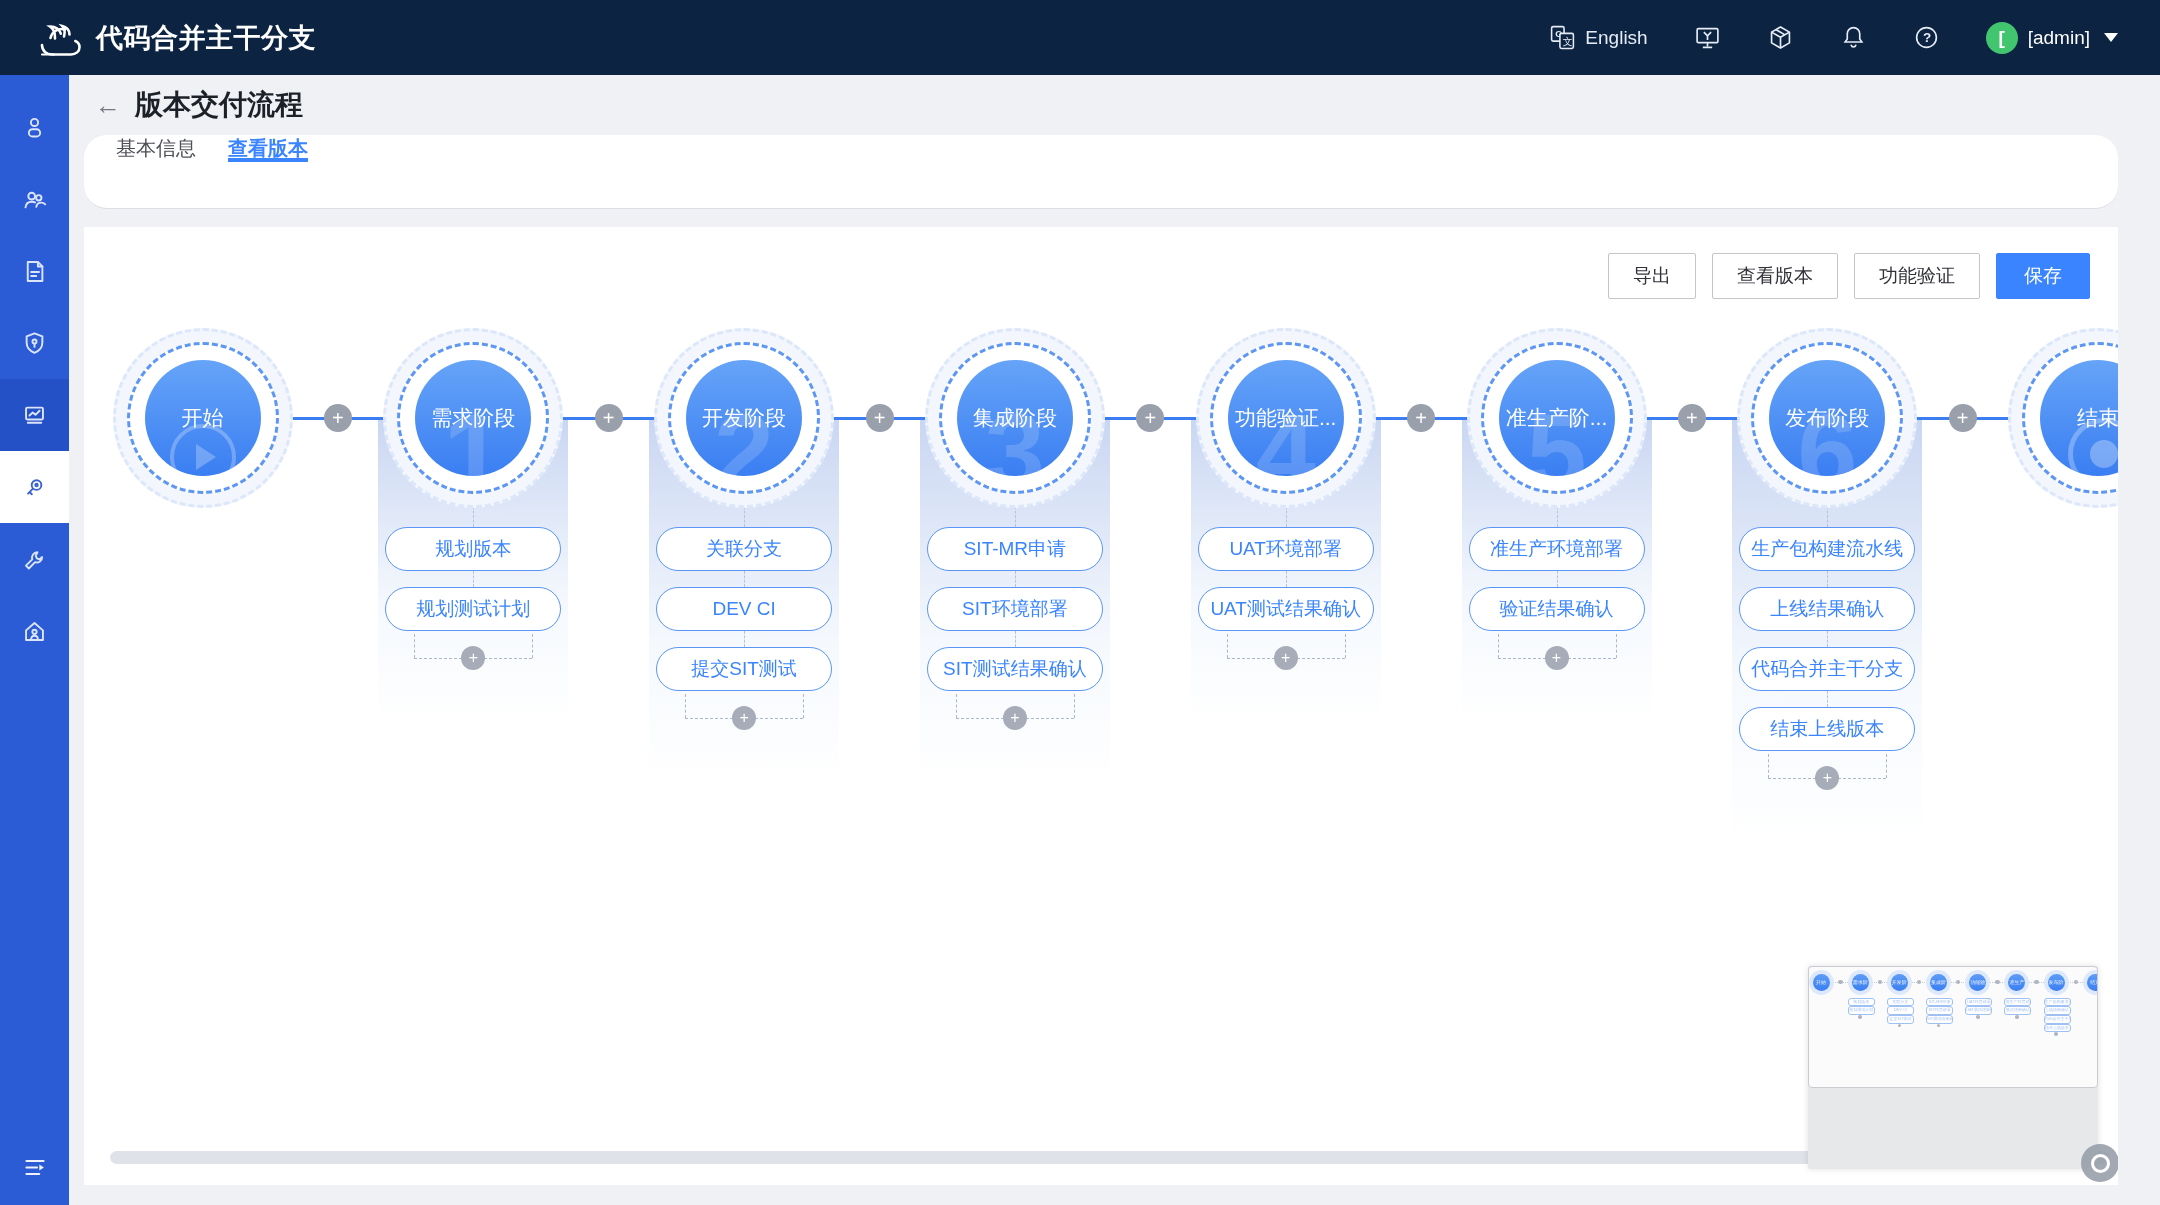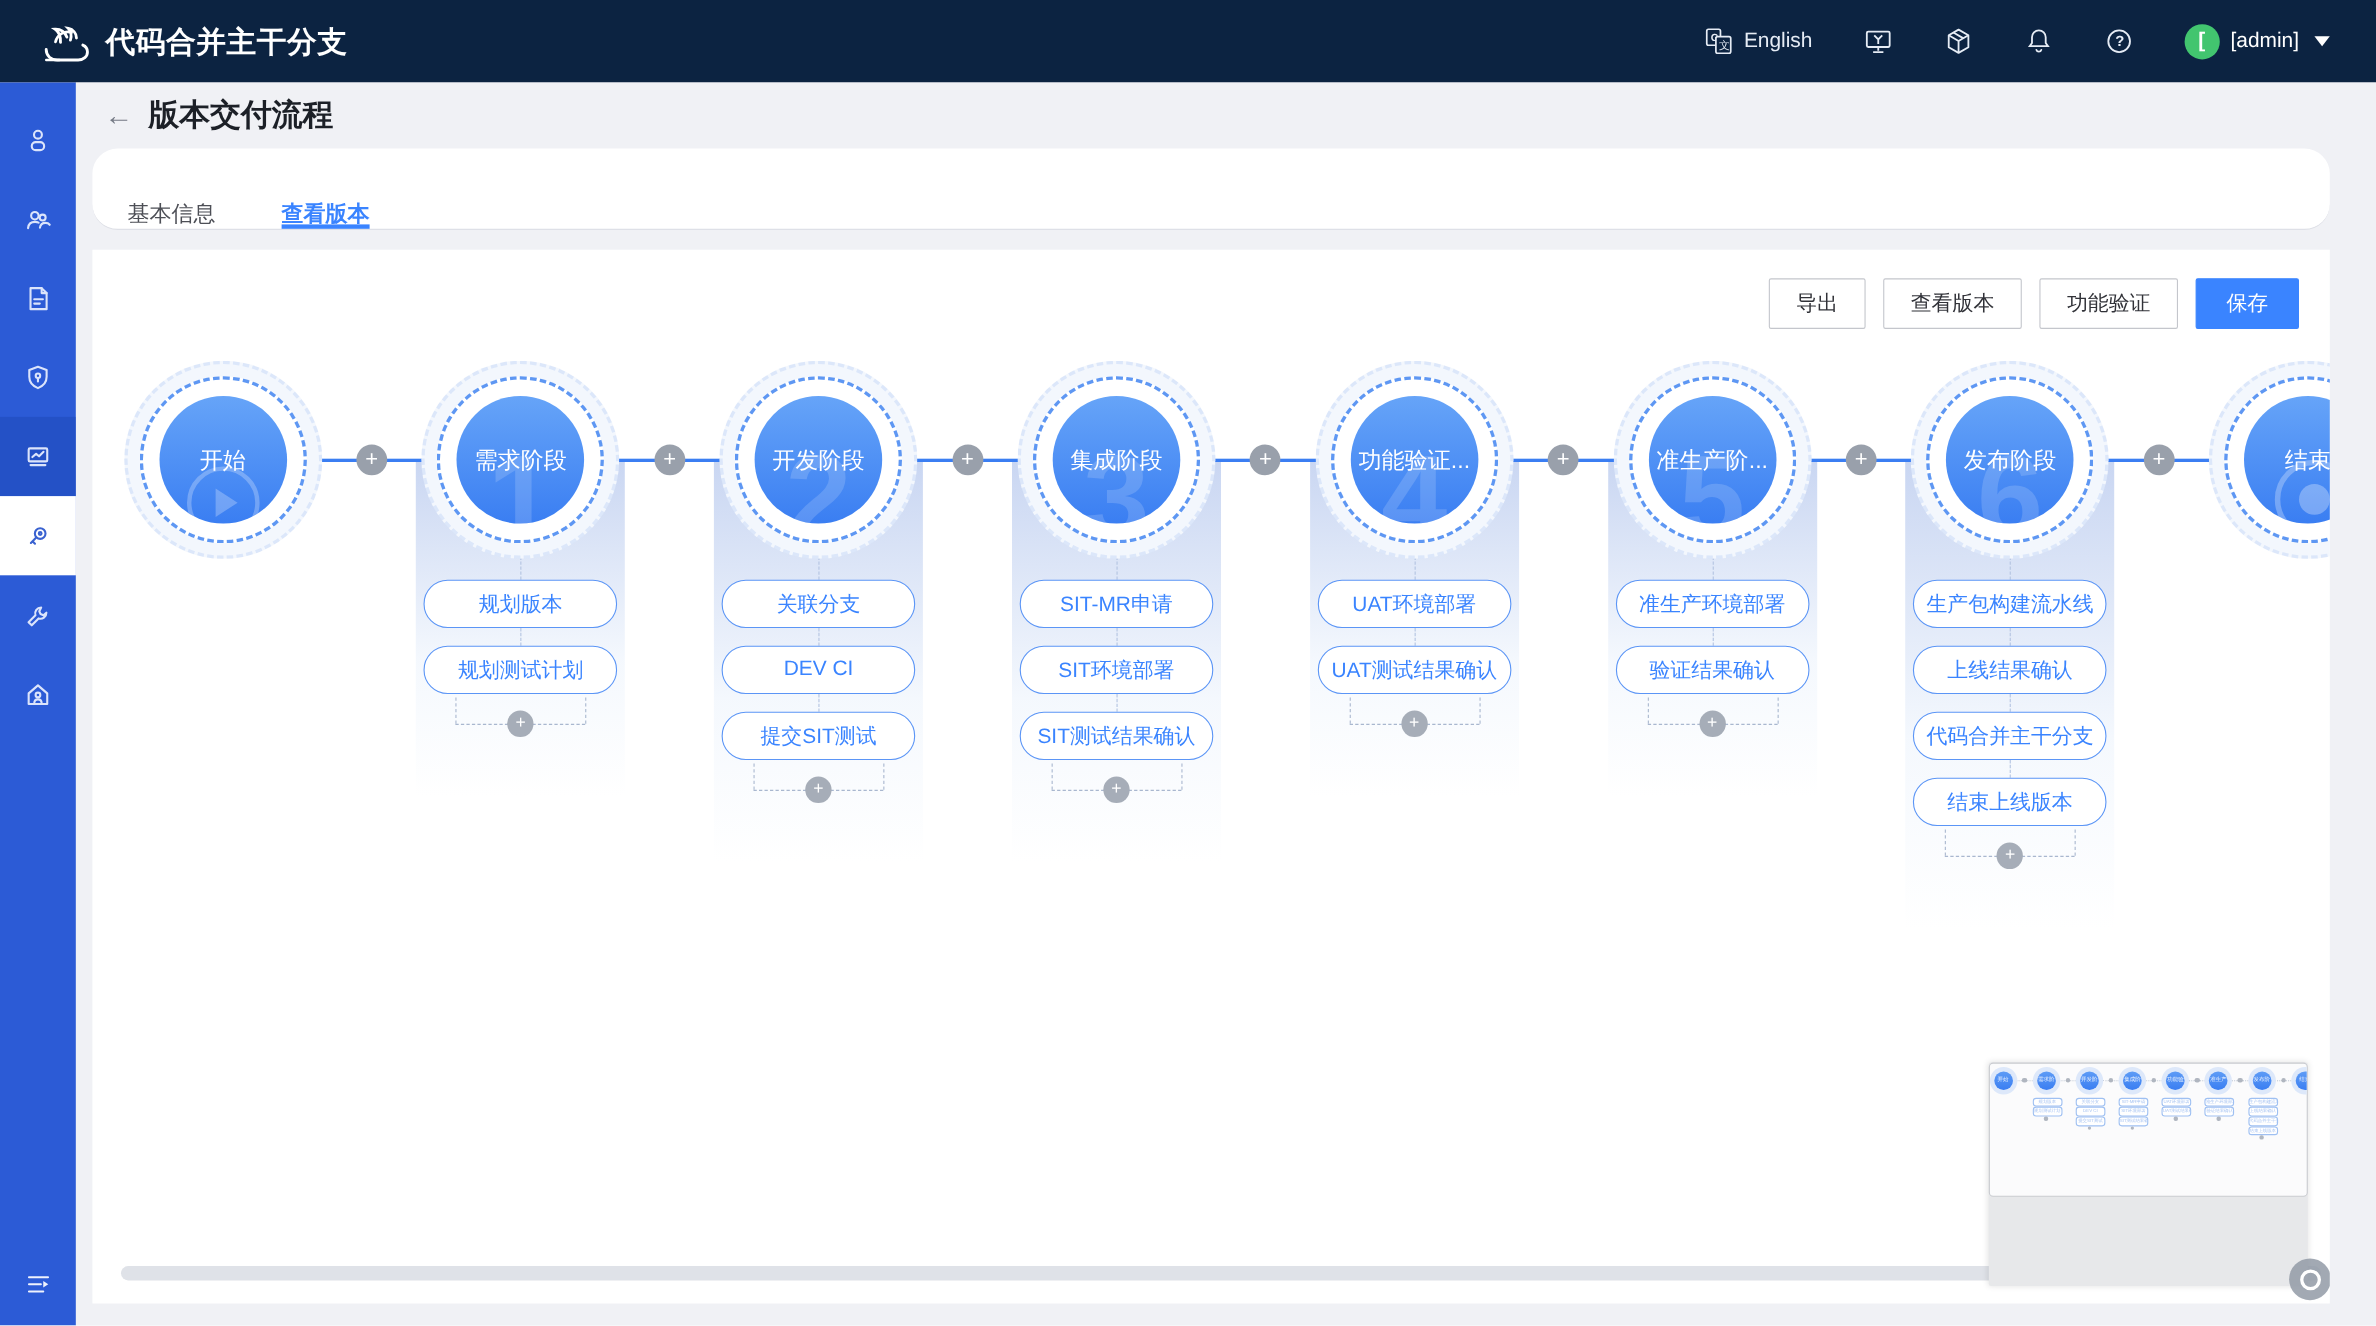--- a/index.html
+++ b/index.html
@@ -26,21 +26,21 @@
   .side-item.active{background:#ffffff;}
   .side-item svg{width:27px;height:27px;stroke:#dbe4fb;}
   .side-item.active svg{stroke:#3a62d0;}
   .side-collapse{position:absolute;left:0;bottom:16px;width:69px;height:44px;display:flex;align-items:center;justify-content:center;cursor:pointer;}
   .side-collapse svg{width:26px;height:26px;stroke:#eef2fd;}
   
   .content{position:absolute;left:69px;top:75px;right:0;bottom:0;background:#f0f1f5;}
   .page-header{height:60px;display:flex;align-items:center;padding-left:26px;gap:14px;}
   .back-arrow{color:#757a85;font-size:26px;line-height:1;cursor:pointer;}
   .page-title{color:#1c2027;font-size:28px;font-weight:700;}
-  .tabs-card{position:absolute;left:15px;top:60px;width:2034px;height:74px;background:#ffffff;border-bottom:1px solid #dcdee5;box-sizing:border-box;display:flex;align-items:flex-end;padding-left:32px;gap:60px;border-radius:23px;}
+  .tabs-card{position:absolute;left:15px;top:60px;width:2034px;height:74px;background:#ffffff;border-bottom:1px solid #dcdee5;box-sizing:border-box;display:flex;align-items:flex-start;padding-left:32px;gap:32px;border-radius:23px;}
   .tab{position:relative;display:flex;align-items:center;font-size:20px;color:#4d4f56;cursor:pointer;}
   .tab.active{color:#3a84ff;font-weight:700;}
   .tab.active::after{content:"";position:absolute;left:0;right:0;bottom:0;height:4px;background:#3a84ff;}
   
   .canvas{position:absolute;left:15px;top:152px;width:2034px;height:958px;background:#ffffff;overflow:hidden;}
   .toolbar{position:absolute;top:26px;right:28px;display:flex;gap:16px;z-index:20;}
   .btn{height:44px;padding:0 24px;background:#fff;border:1px solid #c4c6cc;border-radius:2px;font-size:19px;color:#313238;display:flex;align-items:center;cursor:pointer;}
   .btn.primary{background:#3a84ff;border-color:#3a84ff;color:#ffffff;padding:0 27px;}
   #pipeline{position:absolute;inset:0;z-index:1;}
   .stage-panel{position:absolute;width:190px;z-index:1;}

